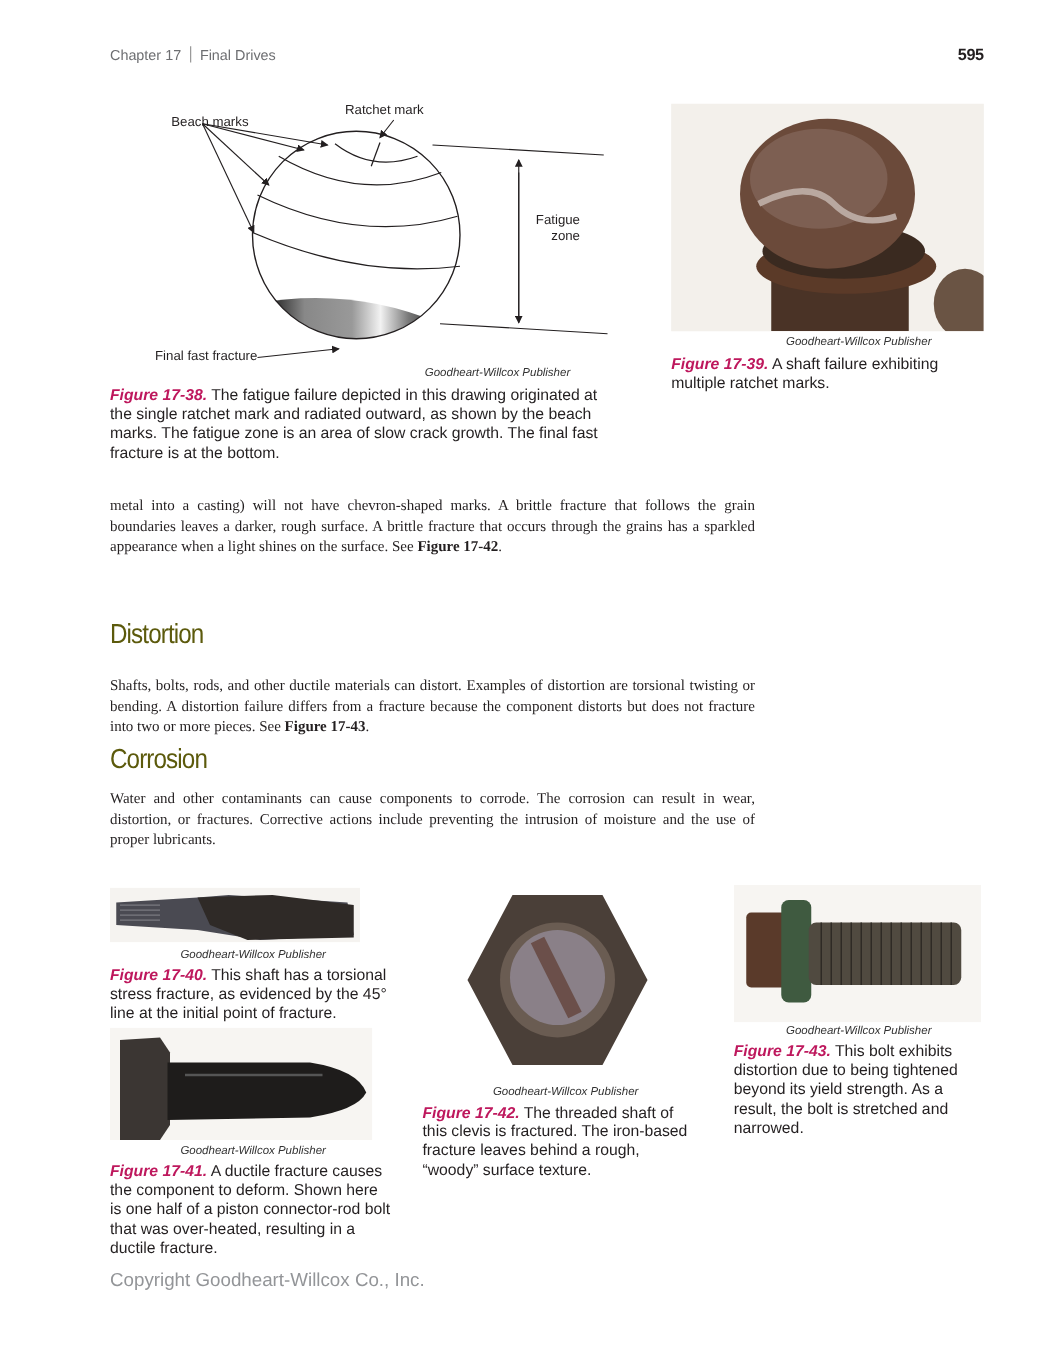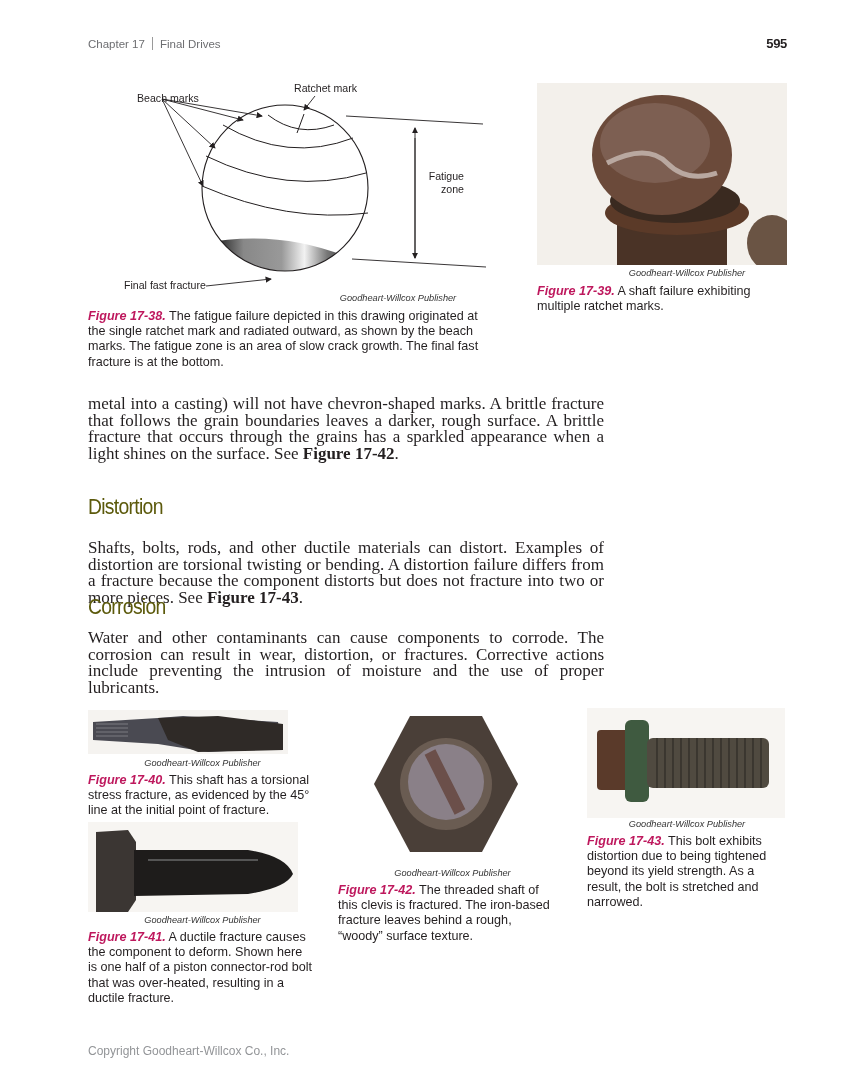--- a/index.html
+++ b/index.html
@@ -8,30 +8,30 @@
   .abs { position: absolute; }
 
   .running-head { left: 88px; top: 37px; font-size: 11.5px; color: #6d6e71; }
   .running-head .sep { display: inline-block; width: 1px; height: 13px; background: #9a9a9a; margin: 0 7px; vertical-align: -2px; }
   .page-num { right: 62px; top: 36px; font-size: 13px; font-weight: bold; color: #231f20; font-family: "Liberation Sans", sans-serif; letter-spacing: -0.3px; }
 
   .credit { font-size: 9.2px; font-style: italic; color: #333; text-align: center; }
   .caption { font-size: 12.6px; line-height: 15.2px; color: #231f20; }
   .caption .fig-label { color: #be185d; font-weight: bold; font-style: italic; }
 
-  .body-text { font-family: "Liberation Serif", serif; font-size: 17px; line-height: 16.7px; color: #231f20; text-align: justify; }
+  .body-text { font-family: "Liberation Serif", serif; font-size: 12px; line-height: 16.7px; color: #231f20; text-align: justify; }
   .body-text p { margin: 0; }
   .body-text .indent { text-indent: 24px; }
   .body-text b { font-weight: bold; }
   .body-text .term { font-weight: bold; font-style: italic; }
 
   .section-heading { font-family: "Liberation Sans", sans-serif; font-size: 22px; color: #5c5a0c; letter-spacing: -0.8px; transform: scaleX(0.88); transform-origin: left; }
 
   .photo { overflow: hidden; }
-  .footer { left: 88px; top: 1044px; font-size: 12px; color: #939598; }
+  .footer { left: 88px; top: 1016px; font-size: 15px; color: #939598; }
 
   .diag-label { font-size: 10.6px; color: #231f20; }
 </style>
 </head>
 <body>
 
 <div class="abs running-head">
   <span>Chapter 17</span><span class="sep"></span><span>Final Drives</span>
 </div>
 <div class="abs page-num">595</div>
@@ -80,21 +80,21 @@
     </g>
 
     <line x1="258" y1="38" x2="395" y2="46" stroke="#231f20" stroke-width="0.9"></line>
     <line x1="264" y1="181" x2="398" y2="189" stroke="#231f20" stroke-width="0.9"></line>
     <line x1="327" y1="60" x2="327" y2="180" stroke="#231f20" stroke-width="0.9" marker-end="url(#ah)"></line>
     <line x1="327" y1="180" x2="327" y2="50" stroke="#231f20" stroke-width="0.9" marker-end="url(#ah)"></line>
 
     <line x1="118" y1="208" x2="183" y2="201" stroke="#231f20" stroke-width="0.9" marker-end="url(#ah)"></line>
   </svg>
   <div class="abs diag-label" style="left:9px; top:14px;padding-left:40px;">Beach marks</div>
-  <div class="abs diag-label" style="left:206px; top:4px;">Ratchet mark</div>
+  <div class="abs diag-label" style="left:188px; top:4px;">Ratchet mark</div>
   <div class="abs diag-label" style="left:334px; top:92px; text-align:right; width:42px; line-height:13px;">
     <div>Fatigue</div>
     <div>zone</div>
   </div>
   <div class="abs diag-label" style="left:36px; top:201px;text-align:right;">Final fast fracture</div>
 </div>
 <div class="abs credit" style="left:300px; top:293px; width:196px;">Goodheart-Willcox Publisher</div>
 <div class="abs caption" style="left:88px; top:309px; width:400px;">
   <span class="fig-label">Figure 17-38.</span><span> The fatigue failure depicted in this drawing originated at the single ratchet mark and radiated outward, as shown by the beach marks. The fatigue zone is an area of slow crack growth. The final fast fracture is at the bottom.</span>
 </div>

